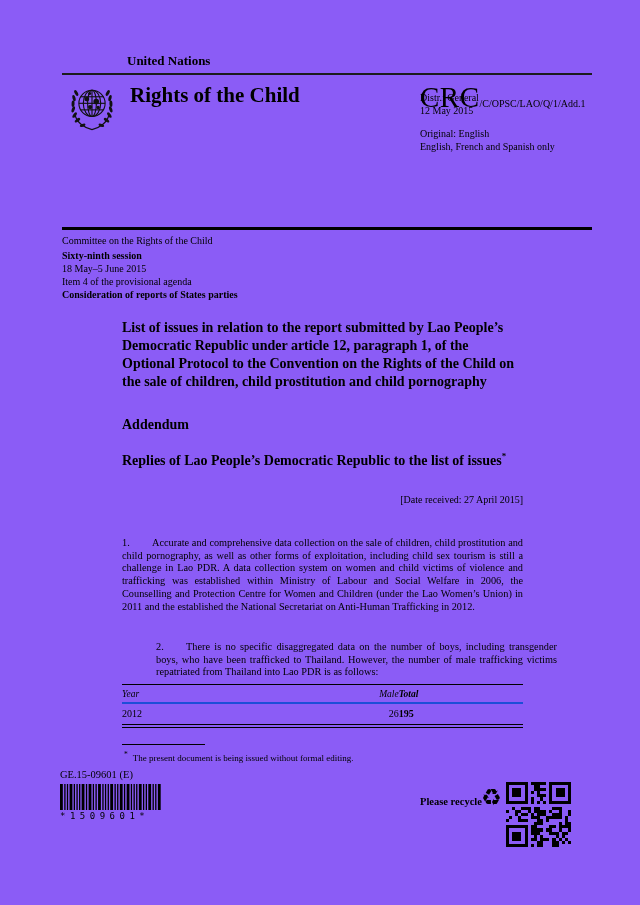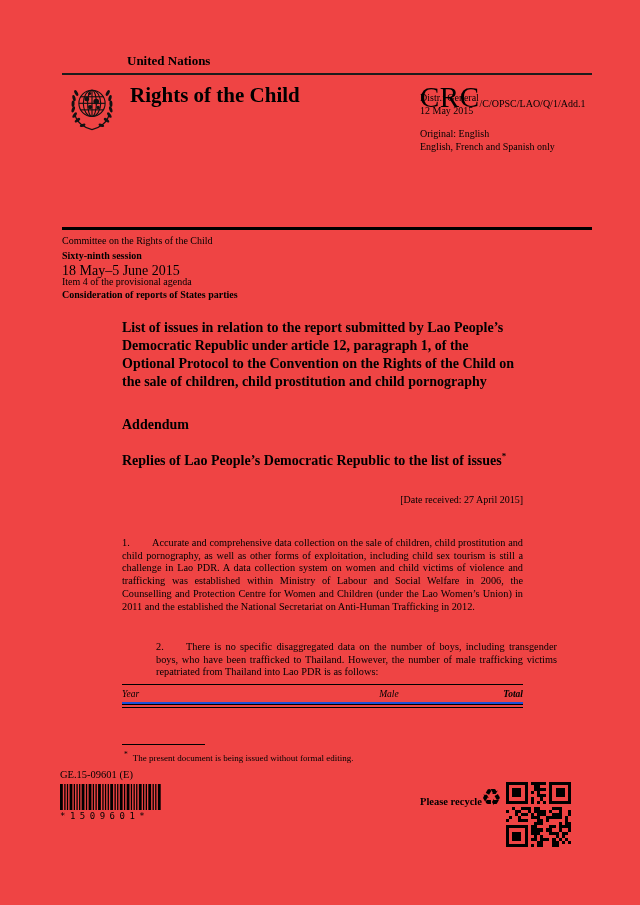--- a/index.html
+++ b/index.html
@@ -1,18 +1,18 @@
 <!DOCTYPE html>
 <html><head>
 <meta charset="utf-8">
 <style>
   html,body { margin:0; padding:0; background:#ffffff; }
   #page {
     position:relative; width:640px; height:905px; margin:0 auto;
-    background:#ef4444; color:#000;
+    background:#8b5cf6; color:#000;
     font-family:"Liberation Serif","DejaVu Serif",serif;
     overflow:hidden;
   }
   .abs { position:absolute; }
 
   
   .un-name { left:127px; top:53px; font-size:13px; font-weight:bold; }
   .symbol-block { left:420px; top:44px; display:flex; align-items:baseline; }
   .symbol-main { font-size:29px; line-height:1; letter-spacing:0.5px;margin-top:39px; }
   .symbol-suffix { font-size:10px; }
@@ -21,21 +21,21 @@
   .pub-title { left:130px; top:83px; font-size:21px; font-weight:bold; line-height:25px; }
   .distr    { left:420px; top:92px;  font-size:10px; }
   .hdr-date { left:420px; top:105px; font-size:10px; }
   .original { left:420px; top:128px; font-size:10px; }
   .langs    { left:420px; top:141px; font-size:10px; }
 
   
   .rule-mid { left:62px; top:227px; width:530px; height:3px; background:#000; }
   .committee-line1 { left:62px; top:235px; font-size:10px; font-weight:normal; }
   .committee-line2 { left:62px; top:250px; font-size:10px; font-weight:bold; }
-  .committee-line3 { left:62px; top:263px; font-size:14px; }
+  .committee-line3 { left:62px; top:263px; font-size:10px; }
   .committee-line4 { left:62px; top:276px; font-size:10px; }
   .committee-line5 { left:62px; top:289px; font-size:10px; font-weight:bold; }
 
   
   .doc-title { left:122px; top:319px; width:401px; font-size:14px; font-weight:bold; line-height:18px; }
   .addendum  { left:122px; top:417px; font-size:14px; font-weight:bold; }
   .replies-title { left:122px; top:447px; width:401px; font-size:14px; font-weight:bold; line-height:18px; }
   .replies-title sup { font-size:9px; }
   .date-received { left:122px; top:494px; width:401px; text-align:right; font-size:10px; }
   .section-heading { left:122px; top:516px; width:401px; font-size:10px; }
@@ -45,21 +45,21 @@
   .para-2 { left:136px; top:641px;margin-left:20px; }
   .pnum { display:inline-block; width:30px; }
 
   
   .data-table { left:122px; top:684px; width:401px; border-bottom:4px double #000; }
   .t-head { display:flex; border-top:1.2px solid #000; border-bottom:2px solid #1d4ed8;
             font-style:italic; font-size:9.5px; padding:4px 0 3px; }
   .t-row  { display:flex; font-size:10px; padding:4px 0 5px; }
   .c1 { flex:0 0 40%; text-align:left; }
   .c2 { flex:0 0 29%; text-align:right; }
-  .c3 { flex:1 1 auto; text-align:right; }
+  .c3 { flex:1 1 auto; }
   .t-head .c3 { font-weight:bold; }
   .t-row  .c3 { font-weight:bold; }
 
   
   .footnote-rule { left:122px; top:744px; width:83px; height:1.2px; background:#000; }
   .footnote { left:122px; top:750px; width:401px; font-size:9px; }
   .footnote sup { font-size:7.5px; margin-right:5px; margin-left:2px; }
   .ge-number { left:60px; top:769px; font-size:10.5px; }
   .barcode { left:60px; top:784px; width:102px; height:26px; }
   .barcode-text { left:60px; top:811px; font-size:9px; letter-spacing:4.5px;
@@ -152,20 +152,25 @@
   </div>
   <div class="abs para para-2">
     <span class="pnum">2.</span><span>There is no specific disaggregated data on the number of boys, including transgender boys, who have been trafficked to Thailand. However, the number of male trafficking victims repatriated from Thailand into Lao PDR is as follows:</span>
   </div>
 
   <div class="abs data-table">
     <div class="t-head">
       <span class="c1">Year</span>
       <span class="c2">Male</span>
       <span class="c3">Total</span>
+    </div>
+    <div class="t-row">
+      <span class="c1">2012</span>
+      <span class="c2">26</span>
+      <span class="c3">195</span>
     </div>
   </div>
 
   <div class="abs footnote-rule"></div>
   <div class="abs footnote">
     <sup>*</sup><span>The present document is being issued without formal editing.</span>
   </div>
 
   <div class="abs ge-number">GE.15-09601  (E)</div>
   <div class="abs barcode">

